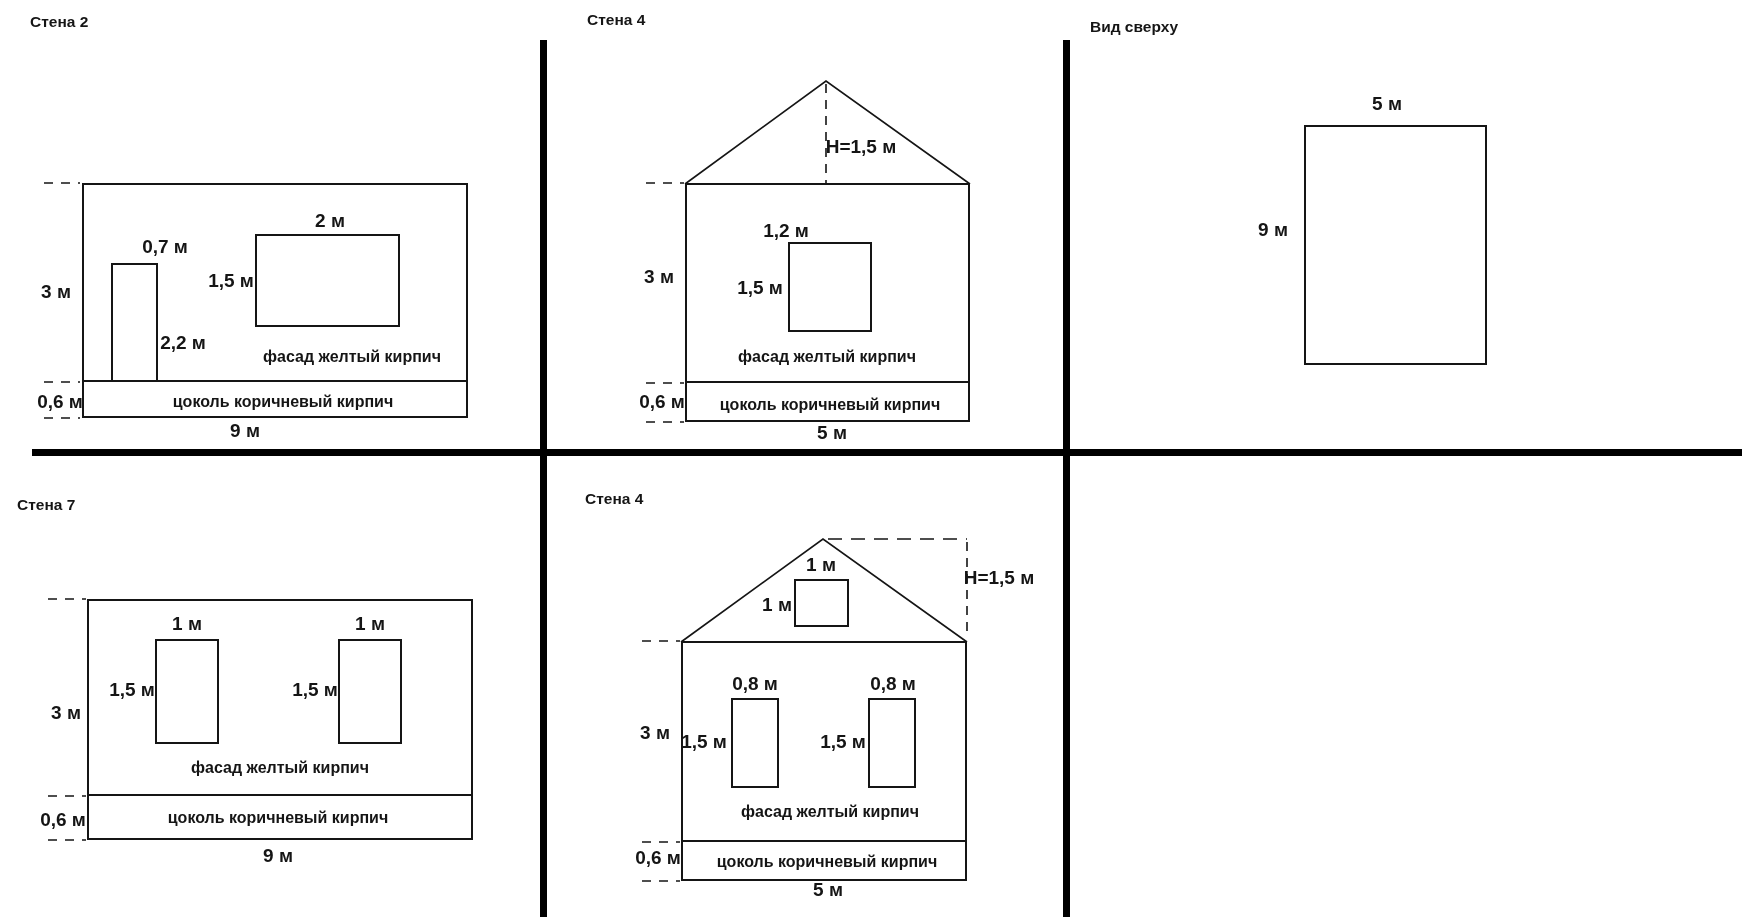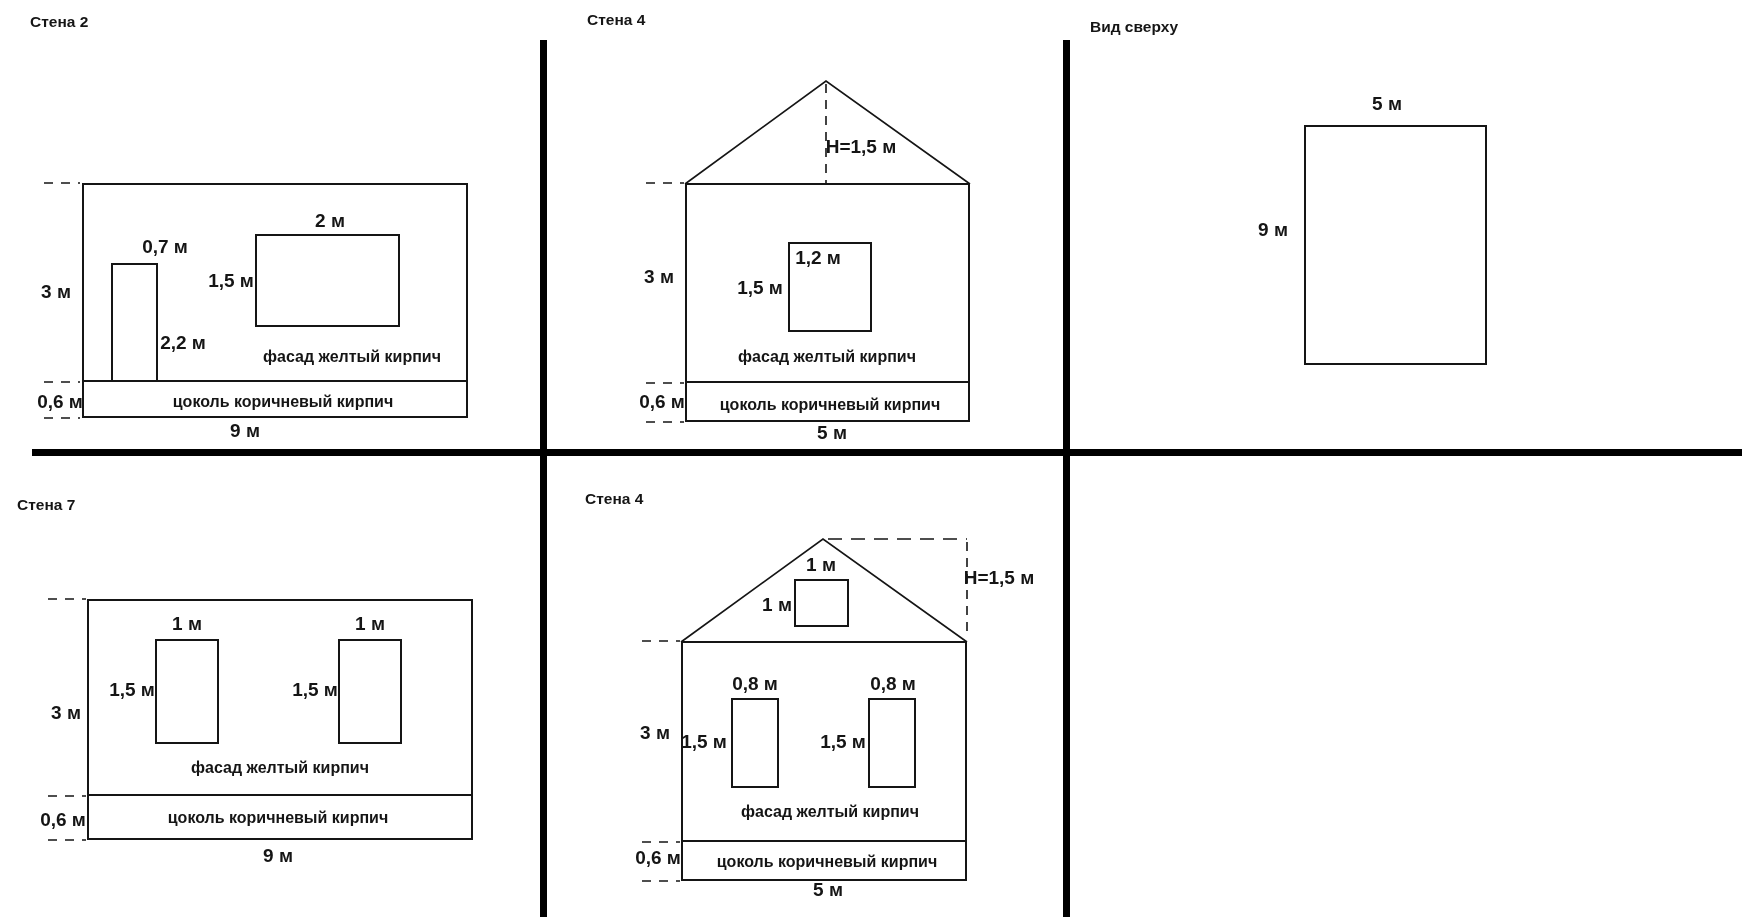--- a/index.html
+++ b/index.html
@@ -67,21 +67,21 @@
     <div class="cap" style="left:283px;top:402px;">цоколь коричневый кирпич</div>
   </div>
 
   <div>
     <div class="title" style="left:587px;top:11px;">Стена 4</div>
     <div class="rect" style="left:685px;top:183px;width:285px;height:200px;"></div>
     <div class="rect no-top" style="left:685px;top:383px;width:285px;height:39px;"></div>
     <div class="rect" style="left:788px;top:242px;width:84px;height:90px;"></div>
 
     <div class="lbl" style="left:861px;top:147px;">Н=1,5 м</div>
-    <div class="lbl" style="left:818px;top:231px;margin-top:27px;">1,2 м</div>
+    <div class="lbl" style="left:786px;top:231px;">1,2 м</div>
     <div class="lbl" style="left:760px;top:288px;">1,5 м</div>
     <div class="lbl" style="left:659px;top:277px;">3 м</div>
     <div class="lbl" style="left:662px;top:402px;">0,6 м</div>
     <div class="lbl" style="left:832px;top:433px;">5 м</div>
     <div class="cap" style="left:827px;top:357px;">фасад желтый кирпич</div>
     <div class="cap" style="left:830px;top:405px;">цоколь коричневый кирпич</div>
   </div>
 
   <div>
     <div class="title" style="left:1090px;top:18px;">Вид сверху</div>

